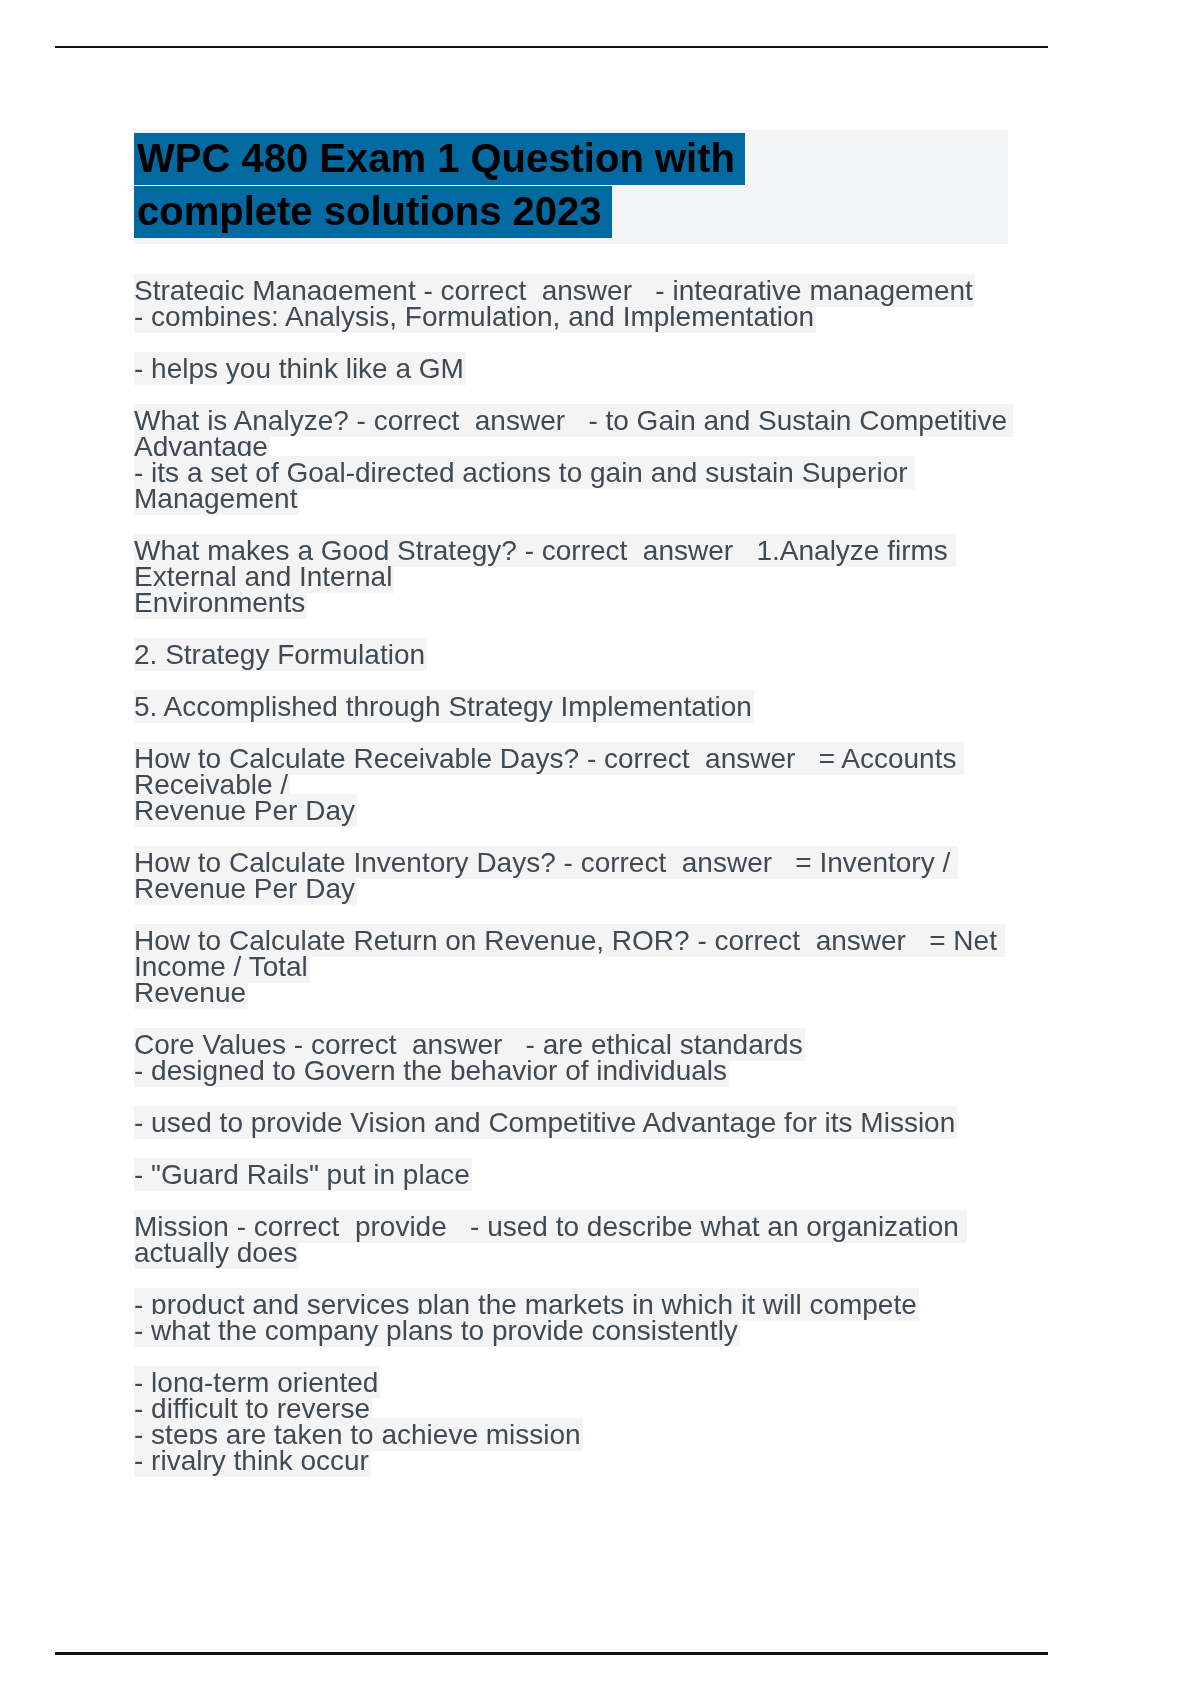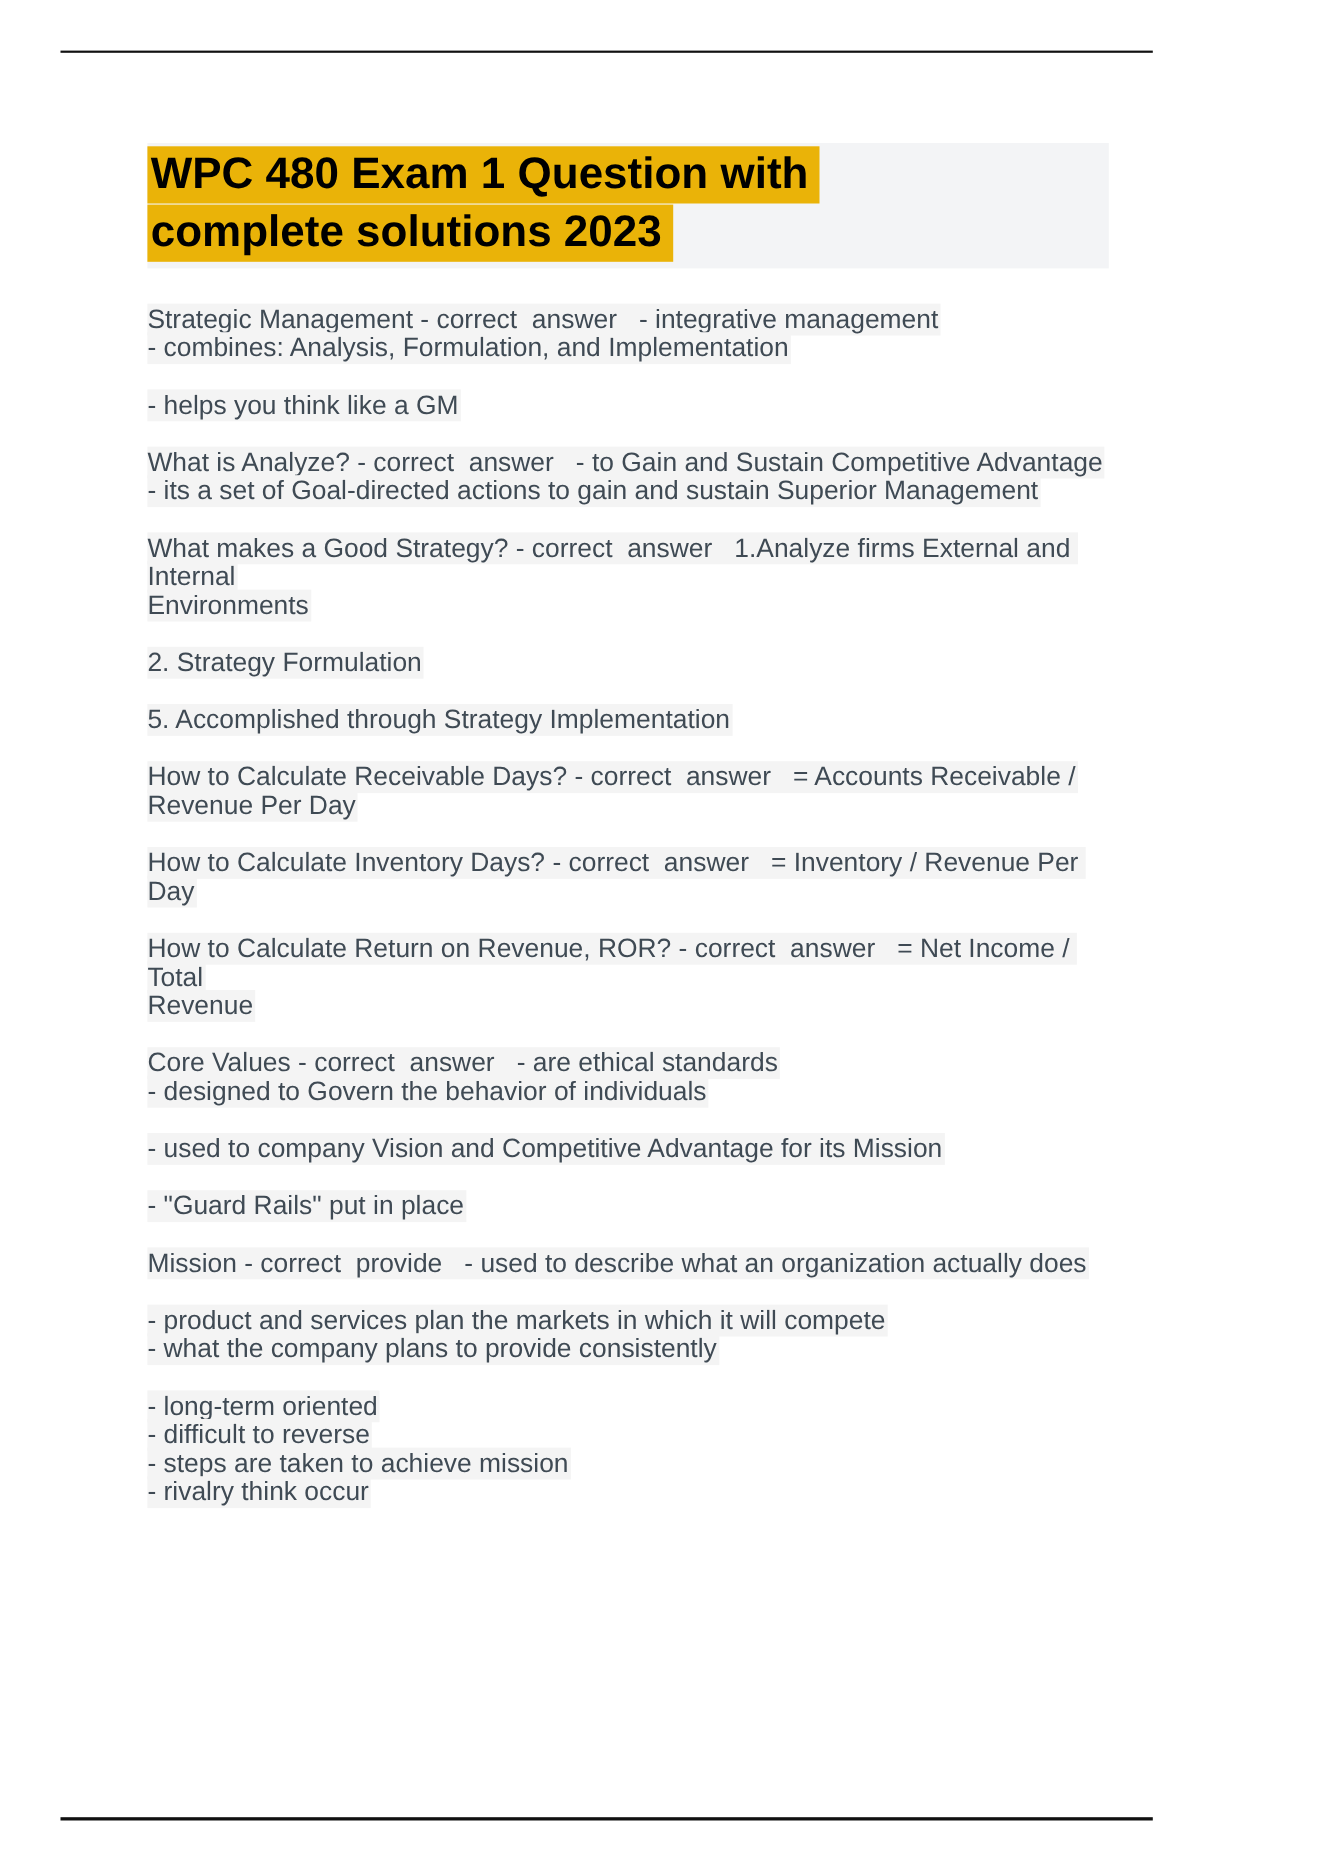--- a/index.html
+++ b/index.html
@@ -34,30 +34,30 @@
   h1.doc-title {
     margin: 0 0 34px 0;
     padding: 2px 0 6px 0;
     font-size: 40px;
     line-height: 53px;
     font-weight: bold;
     color: #000000;
     background: #f3f4f6;
   }
   h1.doc-title .red-hl {
-    background: #eab308;
+    background: #0369a1;
     padding: 3px 10px 5px 3px;
     box-decoration-break: clone;
     text-align: right;
     -webkit-box-decoration-break: clone;
   }
 
   .qa-container {
     color: #3f4a54;
-    font-size: 24px;
+    font-size: 28px;
     line-height: 26px;
   }
   .qa-block {
     margin: 0 0 26px 0;
   }
   .qa-line {
     white-space: pre-wrap;
     min-height: 26px;
   }
   .qa-line .hl-light {
@@ -107,21 +107,21 @@
         </div>
         <div class="qa-block">
           <div class="qa-line"><span class="hl-light">How to Calculate Return on Revenue, ROR? - correct  answer   = Net Income / Total</span></div>
           <div class="qa-line"><span class="hl-light">Revenue</span></div>
         </div>
         <div class="qa-block">
           <div class="qa-line"><span class="hl-light">Core Values - correct  answer   - are ethical standards</span></div>
           <div class="qa-line"><span class="hl-light">- designed to Govern the behavior of individuals</span></div>
         </div>
         <div class="qa-block">
-          <div class="qa-line"><span class="hl-light">- used to company Vision and Competitive Advantage for its Mission</span></div>
+          <div class="qa-line"><span class="hl-light">- used to provide Vision and Competitive Advantage for its Mission</span></div>
         </div>
         <div class="qa-block">
           <div class="qa-line"><span class="hl-light">- "Guard Rails" put in place</span></div>
         </div>
         <div class="qa-block">
           <div class="qa-line"><span class="hl-light">Mission - correct  provide   - used to describe what an organization actually does</span></div>
         </div>
         <div class="qa-block">
           <div class="qa-line"><span class="hl-light">- product and services plan the markets in which it will compete</span></div>
           <div class="qa-line"><span class="hl-light">- what the company plans to provide consistently</span></div>

